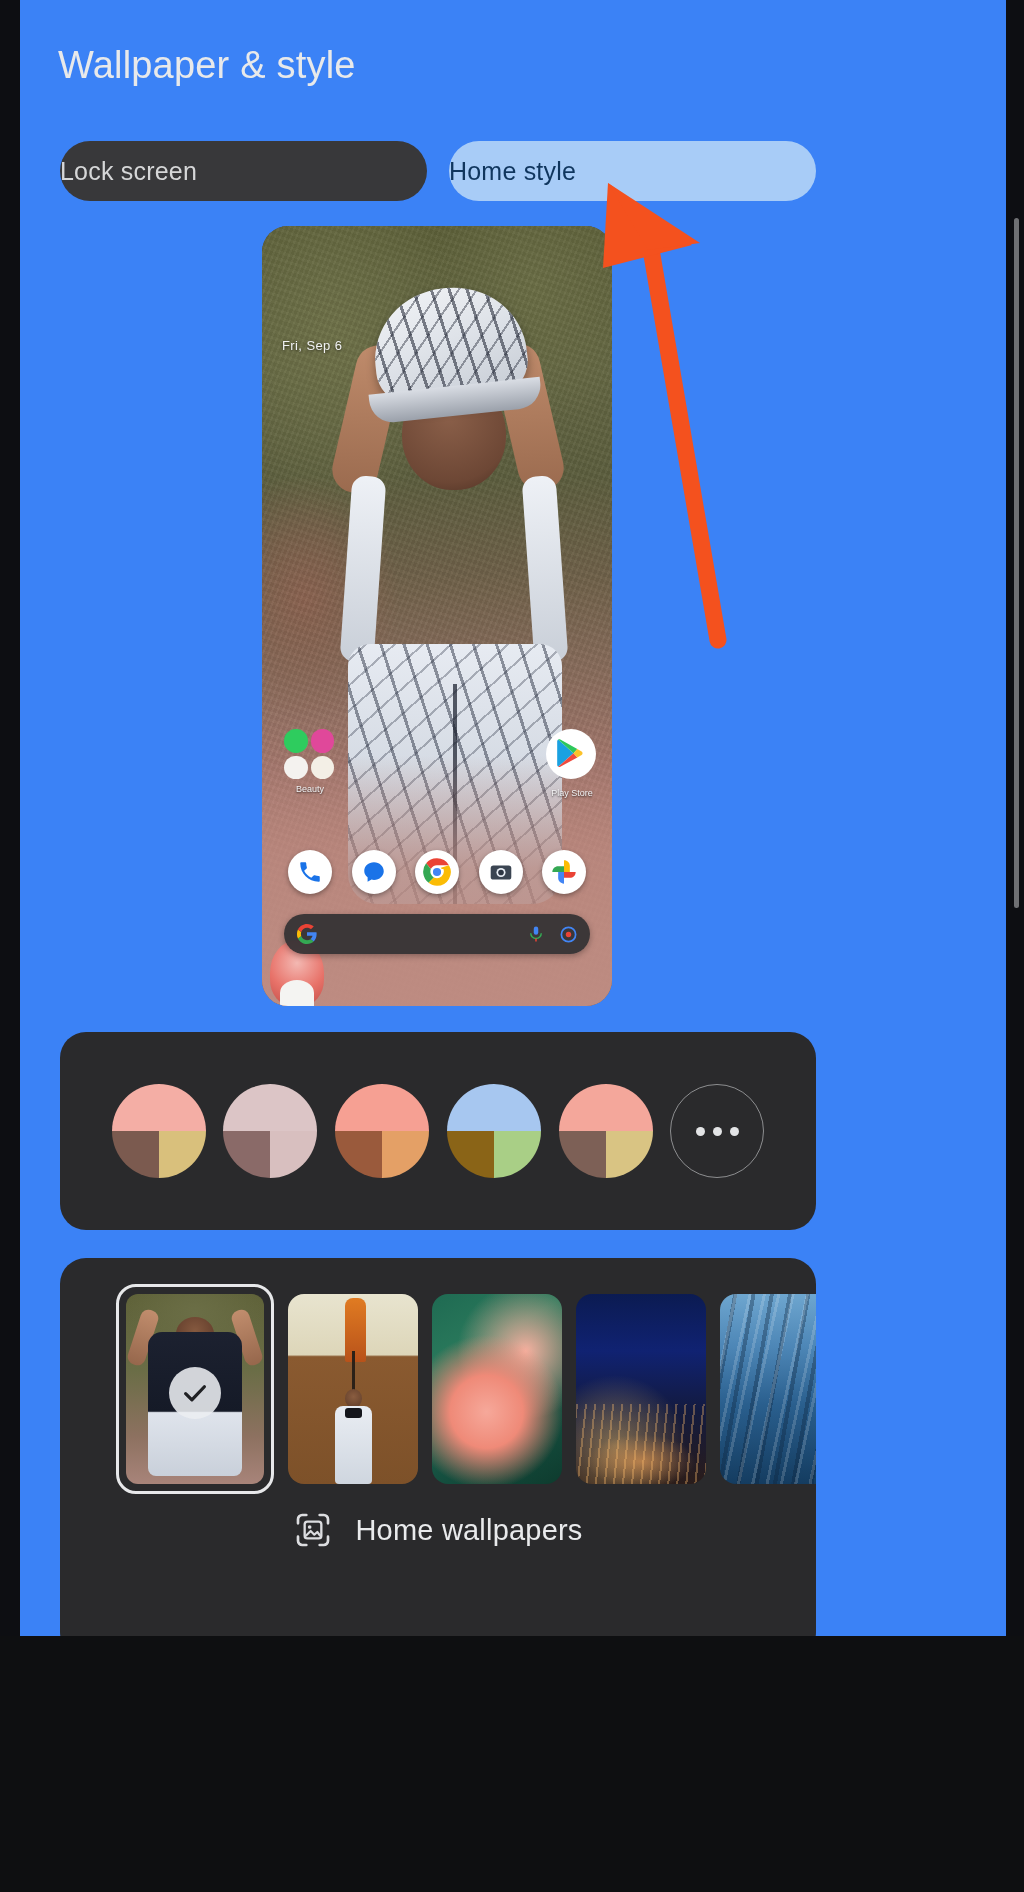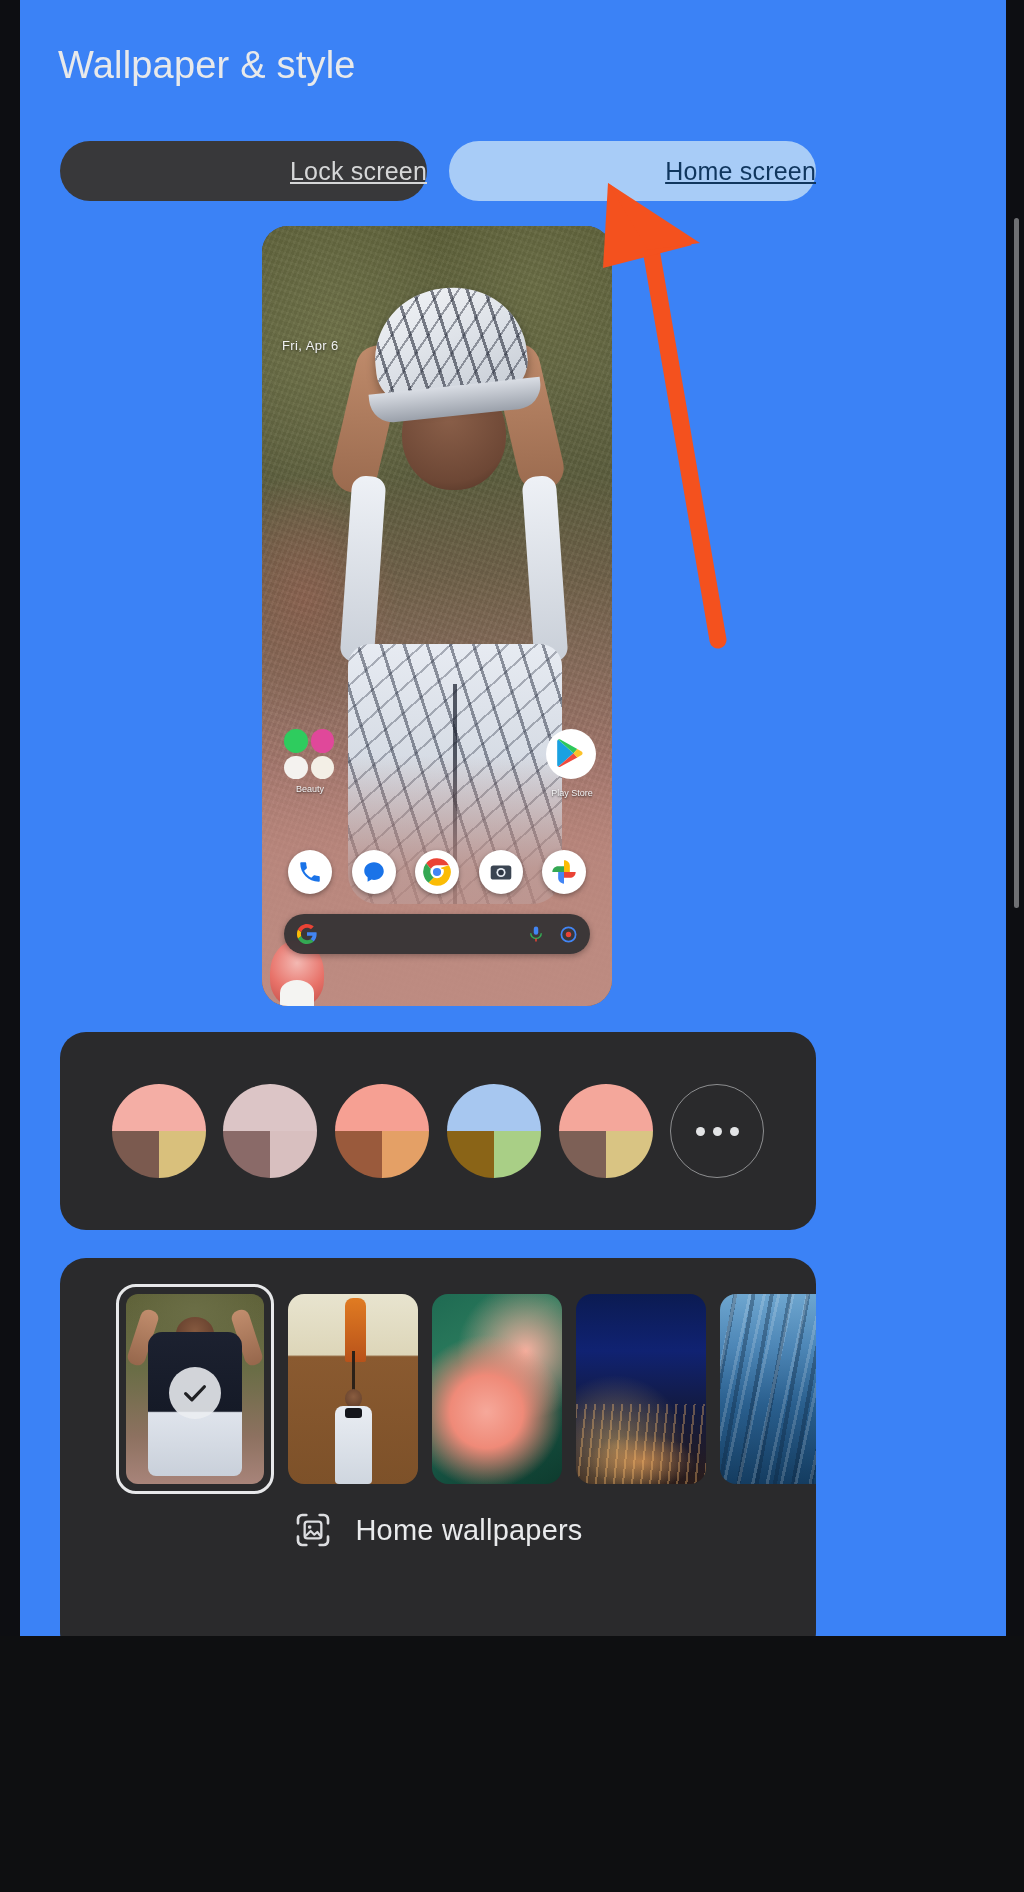--- a/index.html
+++ b/index.html
@@ -48,26 +48,25 @@
     width: 756px;
     height: 60px;
     display: flex;
     gap: 22px;
   }
   .tab {
     flex: 1;
     border-radius: 30px;
     display: flex;
     align-items: center;
-    justify-content: flex-end;
+    justify-content: flex-start;
     font-size: 25px;
     letter-spacing: .2px;
     cursor: pointer;
     user-select: none;
-    text-decoration: underline;
   }
   .tab-inactive {
     background: #38383a;
     color: #d6d7d8;
   }
   .tab-active {
     background: #a8ccf7;
     color: #10365e;
   }
 
@@ -491,21 +490,21 @@
   <div class="gutter-left"></div>
   <div class="gutter-right"></div>
 
   <div class="page-title">Wallpaper &amp; style</div>
 
   <div class="tabs">
     <div class="tab tab-inactive">
       <span>Lock screen</span>
     </div>
     <div class="tab tab-active">
-      <span>Home screen</span>
+      <span>Home style</span>
     </div>
   </div>
 
   <div class="preview-wrap">
     <div class="wp-sky"></div>
     <div class="wp-grass-texture"></div>
 
     <div class="fig-arm-l"></div>
     <div class="fig-arm-r"></div>
     <div class="fig-face"></div>
@@ -515,21 +514,21 @@
     <div class="fig-vest-l"></div>
     <div class="fig-vest-r"></div>
     <div class="fig-pants">
       <div class="fig-pants-print"></div>
       <div class="fig-pants-seam"></div>
     </div>
 
     <div class="wp-bottom-fade"></div>
     <div class="wp-flower"></div>
 
-    <div class="wp-date">Fri, Apr 6</div>
+    <div class="wp-date">Fri, Sep 6</div>
 
     <div class="hs-folder">
       <div class="hs-folder-grid">
         <div class="mini-icon" style="background:#2ecc5e"></div>
         <div class="mini-icon" style="background:#e0489a"></div>
         <div class="mini-icon" style="background:#f4f2ef"></div>
         <div class="mini-icon" style="background:#f3efe6"></div>
       </div>
       <div class="hs-folder-label">Beauty</div>
     </div>

